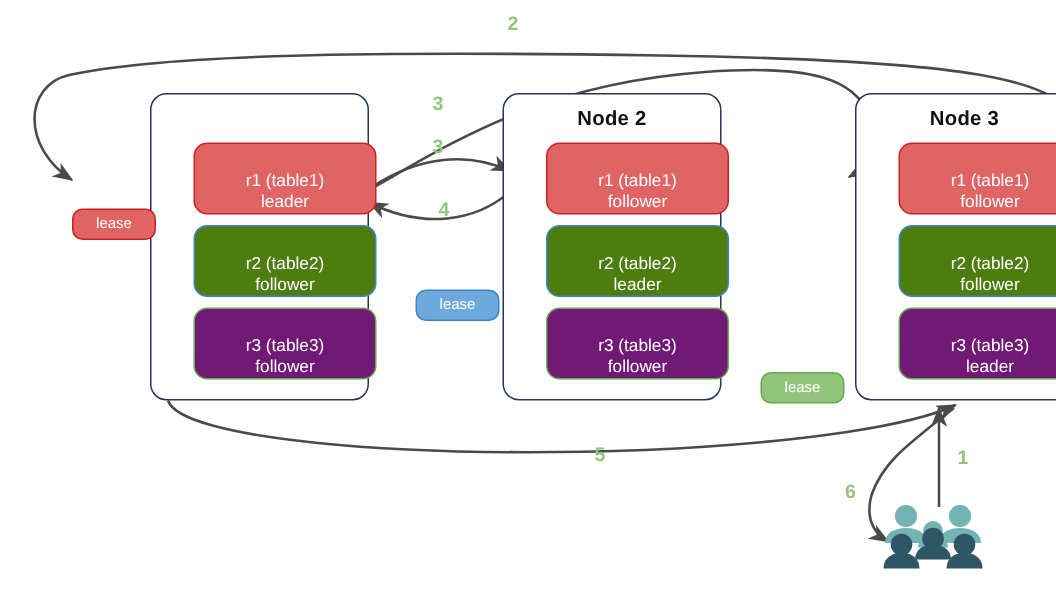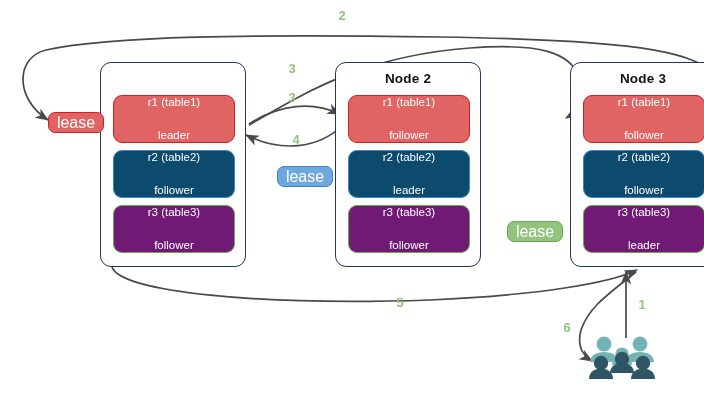--- a/index.html
+++ b/index.html
@@ -9,29 +9,29 @@
   #canvas{position:absolute;left:0;top:0;width:704px;height:405px;}
 
   svg.layer{position:absolute;left:0;top:0;width:704px;height:405px;pointer-events:none;}
 
   .node-box{position:absolute;box-sizing:border-box;
             border:1.6px solid #22355f;border-radius:11px;background:#ffffff;}
   .node-title{position:absolute;left:0;right:0;top:8px;text-align:center;
               font-size:13.5px;font-weight:bold;color:#111111;letter-spacing:.2px;}
 
   .replica{position:absolute;box-sizing:border-box;border-radius:9px;
-           display:flex;flex-direction:column;align-items:center;justify-content:space-between;
-           color:#ffffff;font-size:11.5px;line-height:13.5px;text-align:center;}
+           display:flex;flex-direction:column;align-items:center;justify-content:flex-end;
+           color:#ffffff;font-size:11.5px;line-height:13.5px;text-align:center;margin-left:16px;}
   .rep-red{background:#e06464;border:1.6px solid #cc2222;}
-  .rep-blue{background:#0c4a6e;border:1.6px solid #3d85c8;}
+  .rep-blue{background:#4d7c0f;border:1.6px solid #3d85c8;}
   .rep-green{background:#701a75;border:1.6px solid #6aa84f;}
 
   .lease{position:absolute;box-sizing:border-box;border-radius:7px;
          display:flex;align-items:center;justify-content:center;
-         color:#ffffff;font-size:16px;}
+         color:#ffffff;font-size:10px;margin-top:27px;}
   .lease-red{background:#e06464;border:1.6px solid #cc2222;}
   .lease-blue{background:#6fa8dc;border:1.6px solid #3d85c8;}
   .lease-green{background:#93c47d;border:1.6px solid #6aa84f;}
 
   .step-label{position:absolute;color:#93c47d;font-size:13px;font-weight:bold;
               text-align:center;width:20px;}
 
   .people{position:absolute;}
 </style>
 </head>

